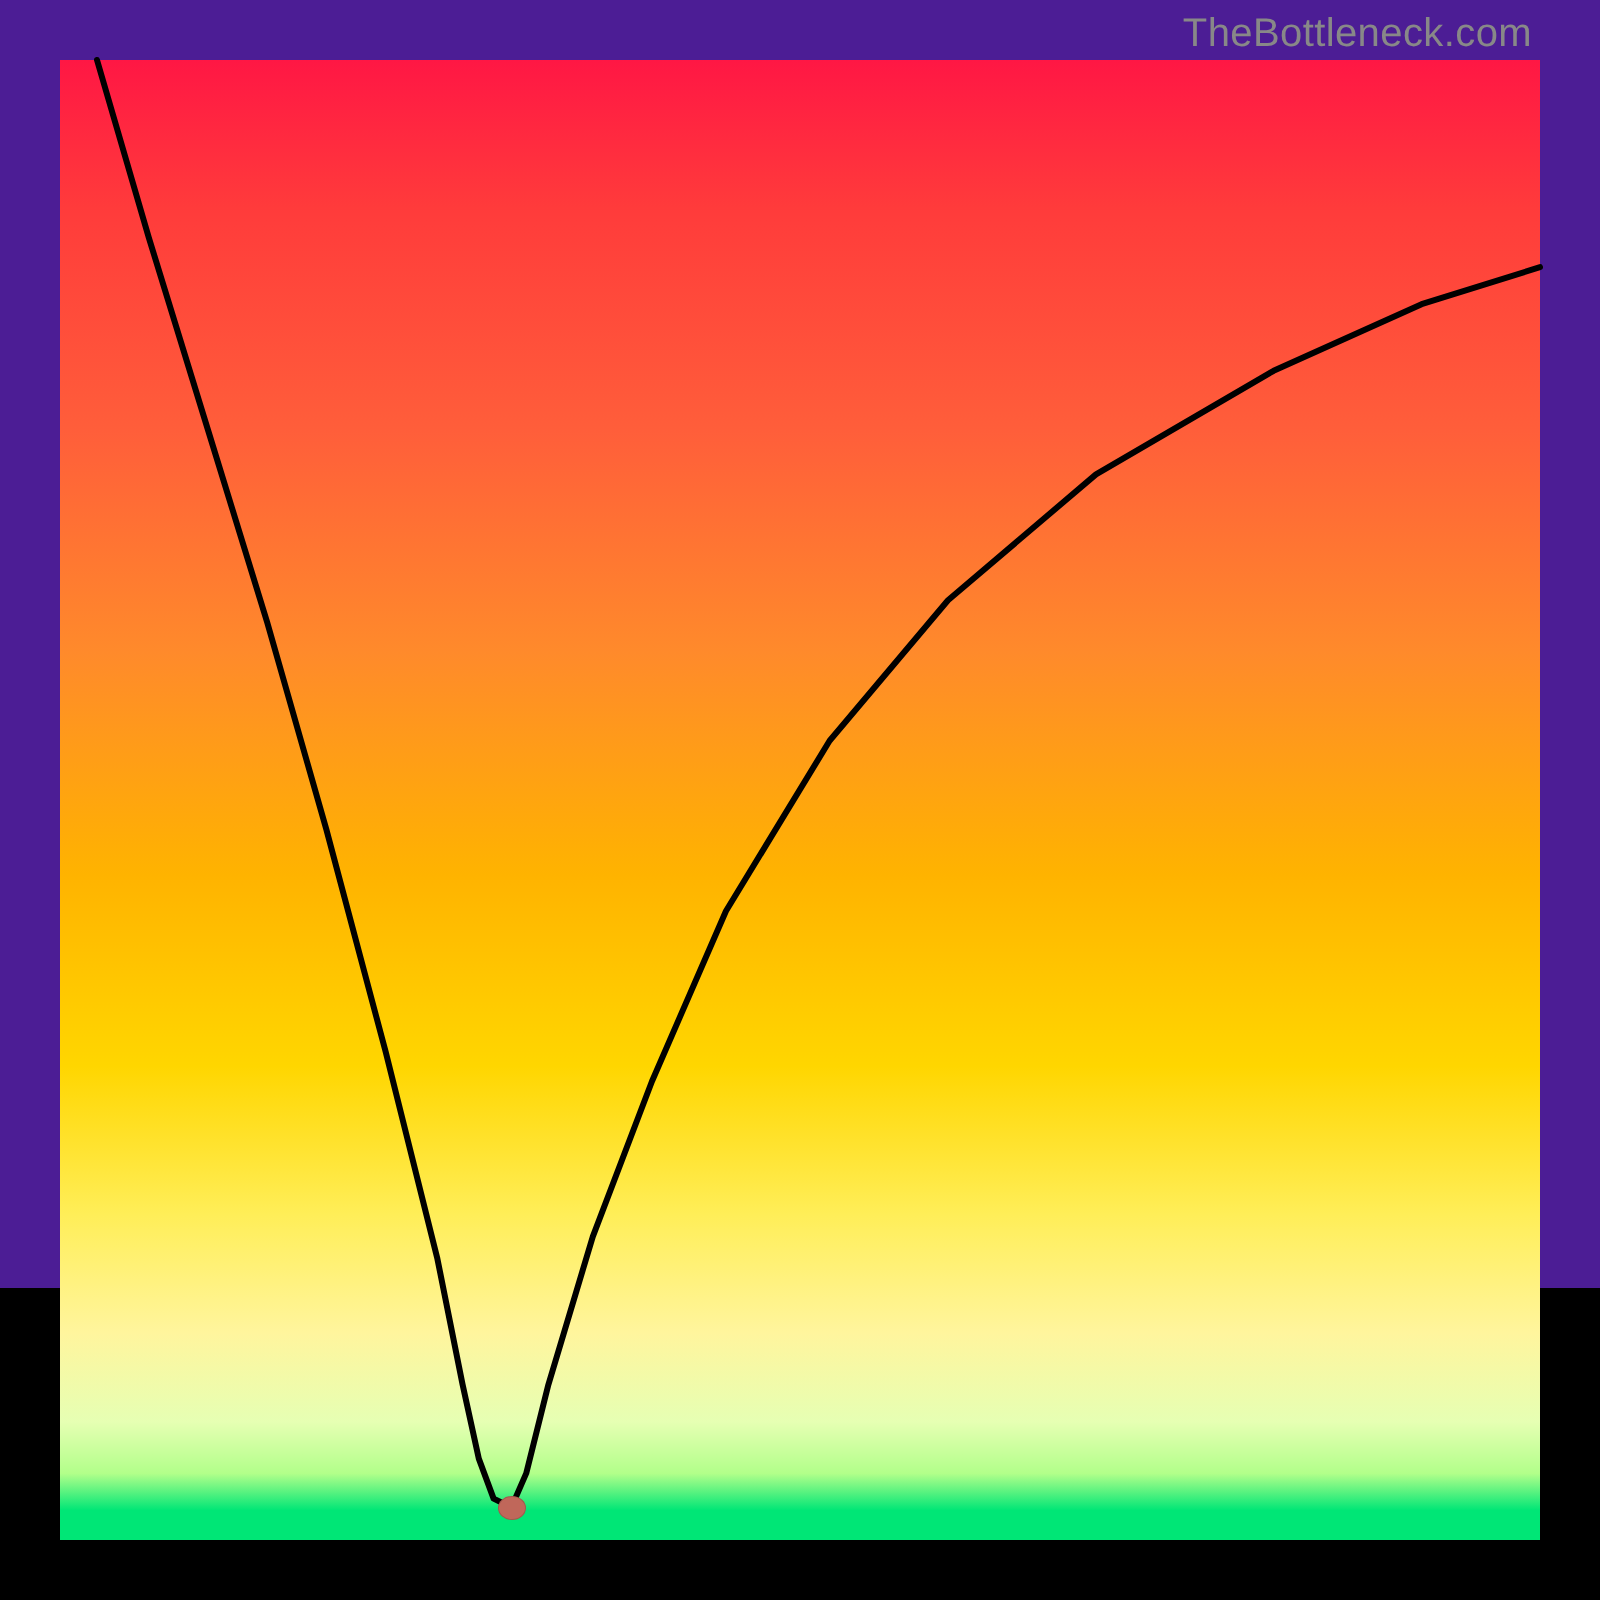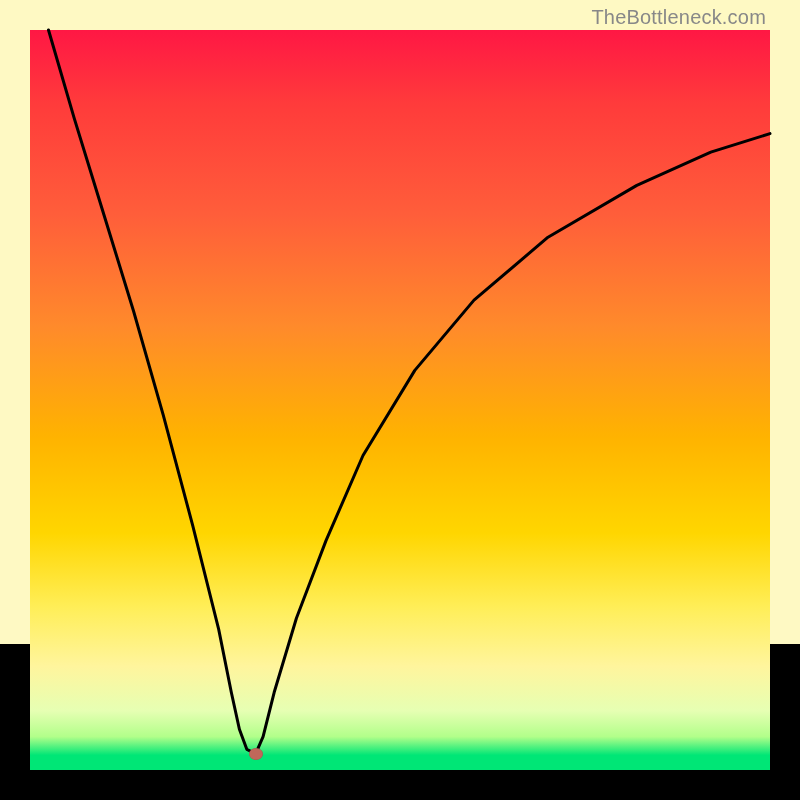--- a/index.html
+++ b/index.html
@@ -8,21 +8,21 @@
     width: 800px;
     height: 800px;
     background: #000;
     font-family: Arial, Helvetica, sans-serif;
     overflow: hidden;
   }
   .outer {
     position: relative;
     width: 800px;
     height: 644px;
-    background: #fef9c3;
+    background: #4c1d95;
   }
   .plot {
     position: absolute;
     left: 30px;
     top: 30px;
     width: 740px;
     height: 740px;
     
     background: linear-gradient(
       to bottom,

